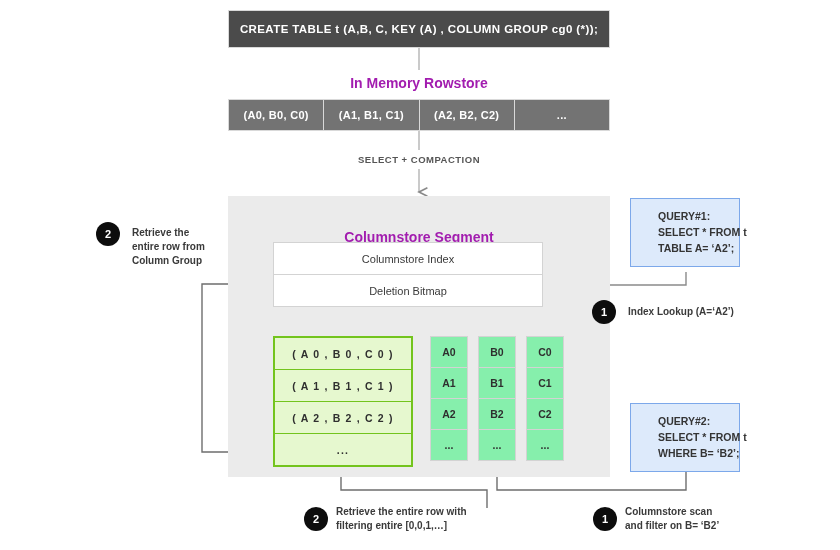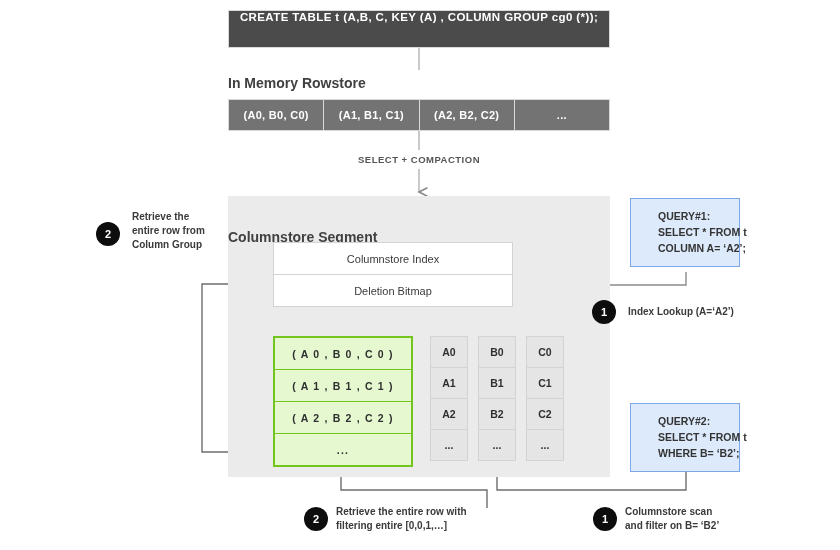--- a/index.html
+++ b/index.html
@@ -9,28 +9,28 @@
     font-family:"Liberation Sans","DejaVu Sans",sans-serif;
     color:#2b2b2b;
     -webkit-font-smoothing:antialiased;
   }
   .abs{position:absolute;}
 
   
   #ddl-box{
     left:228px;top:10px;width:382px;height:38px;
     background:#4b4b4b;border:1px solid #d9d9d9;
-    display:flex;justify-content:center;
+    display:flex;align-items:center;justify-content:center;
     color:#ffffff;font-size:11.5px;font-weight:bold;letter-spacing:.4px;
     box-sizing:border-box;
   }
 
   
   .section-title{
-    font-size:14px;font-weight:bold;color:#404040;text-align:left;
+    font-size:14px;font-weight:bold;color:#a21caf;text-align:center;
   }
   #rowstore-title{left:228px;top:75px;width:382px;}
   #segment-title{left:228px;top:207px;width:382px;margin-top:22px;}
 
   
   #rowstore-strip{
     left:228px;top:99px;width:382px;height:32px;display:flex;
     box-sizing:border-box;
   }
   .rs-cell{
@@ -46,21 +46,21 @@
     left:228px;top:154px;width:382px;text-align:center;
     font-size:9.5px;font-weight:bold;letter-spacing:.5px;color:#555;
   }
 
   
   #segment-panel{
     left:228px;top:196px;width:382px;height:281px;background:#ebebeb;
   }
 
   
-  #meta-table{left:273px;top:242px;width:240px;height:67px;}
+  #meta-table{left:273px;top:242px;width:270px;height:67px;}
   .meta-row{
     height:33px;background:#ffffff;border:1px solid #d3d3d3;
     display:flex;align-items:center;justify-content:center;
     font-size:11px;color:#3a3a3a;box-sizing:border-box;margin-bottom:-1px;
   }
 
   
   #colgroup{
     left:273px;top:336px;width:140px;height:131px;
     border:2px solid #73c41d;background:#e6f8cf;box-sizing:border-box;
@@ -72,21 +72,21 @@
     box-sizing:border-box;
   }
   .cg-row:last-child{border-bottom:none;}
 
   
   .col-stack{width:38px;top:336px;}
   #col-A{left:430px;}
   #col-B{left:478px;}
   #col-C{left:526px;}
   .col-cell{
-    height:32px;background:#e5e5e5;border:1px solid #d3d3d3;
+    height:32px;background:#86efac;border:1px solid #d3d3d3;
     display:flex;align-items:center;justify-content:center;
     font-size:10.5px;font-weight:bold;color:#2f2f2f;
     box-sizing:border-box;margin-bottom:-1px;
   }
 
   
   .query-box{
     width:110px;background:#ddeafb;border:1.5px solid #7ca8ea;
     box-sizing:border-box;padding:9px 9px 10px 27px;
   }
@@ -103,21 +103,21 @@
     color:#ffffff;font-size:11px;font-weight:bold;
     display:flex;align-items:center;justify-content:center;
   }
   #badge-left{left:96px;top:222px;}
   #badge-idx{left:592px;top:300px;}
   #badge-bottom-2{left:304px;top:507px;}
   #badge-bottom-1{left:593px;top:507px;}
 
   
   .note{font-size:10px;font-weight:bold;color:#3a3a3a;line-height:14px;}
-  #note-left{left:132px;top:210px;width:100px;}
+  #note-left{left:132px;top:226px;width:100px;}
   #note-idx{left:628px;top:305px;width:150px;}
   #note-bottom-2{left:336px;top:505px;width:160px;}
   #note-bottom-1{left:625px;top:505px;width:140px;}
 
   svg.overlay{left:0;top:0;width:840px;height:550px;pointer-events:none;}
 </style>
 </head>
 <body>
 
 <svg class="overlay abs">
@@ -199,21 +199,21 @@
 <div class="abs col-stack" id="col-C">
   <div class="col-cell">C0</div>
   <div class="col-cell">C1</div>
   <div class="col-cell">C2</div>
   <div class="col-cell">...</div>
 </div>
 
 <div class="abs query-box" id="query1">
   <div class="query-line">QUERY#1:</div>
   <div class="query-line">SELECT * FROM t</div>
-  <div class="query-line">COLUMN A= ‘A2’;</div>
+  <div class="query-line">TABLE A= ‘A2’;</div>
 </div>
 
 <div class="abs query-box" id="query2">
   <div class="query-line">QUERY#2:</div>
   <div class="query-line">SELECT * FROM t</div>
   <div class="query-line">WHERE B= ‘B2’;</div>
 </div>
 
 <div class="abs badge" id="badge-left">2</div>
 <div class="abs note" id="note-left">

